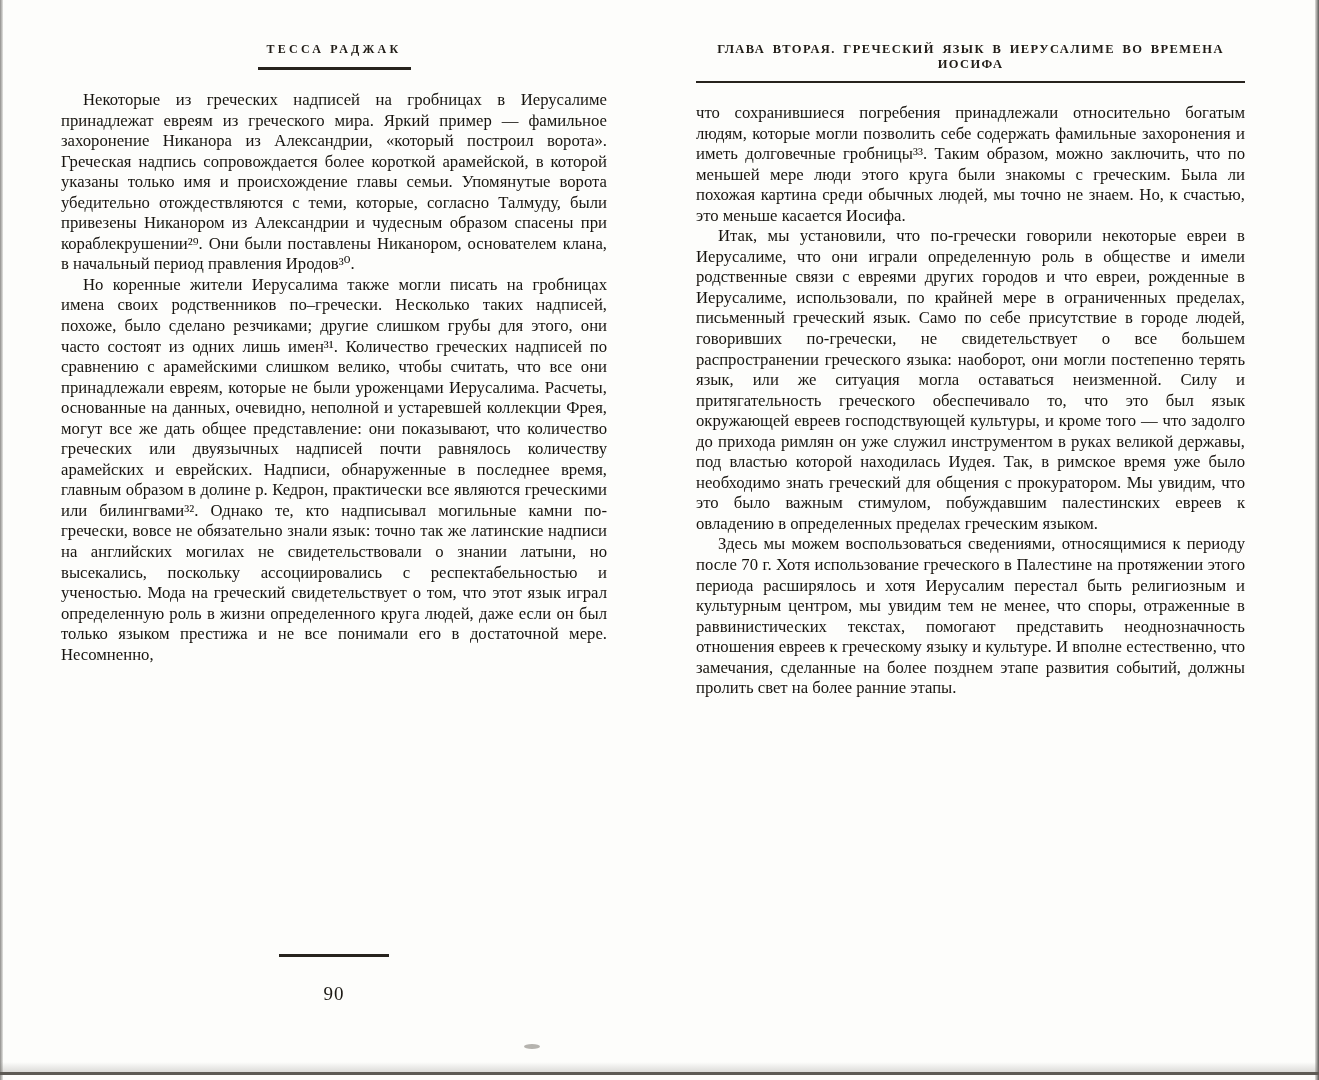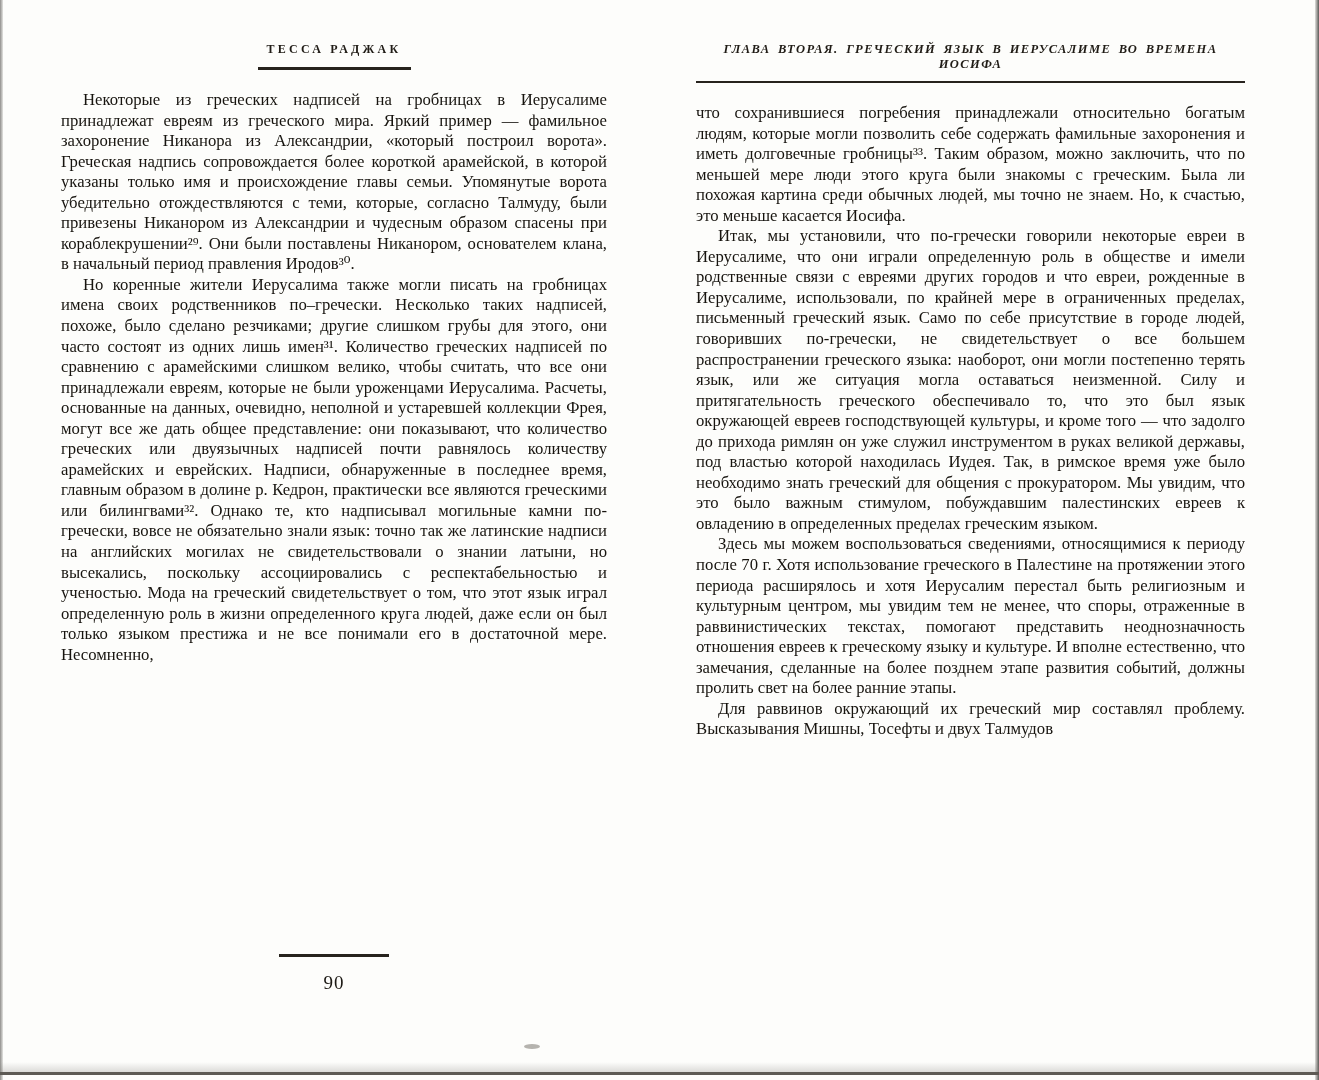--- a/index.html
+++ b/index.html
@@ -46,21 +46,20 @@
     color: #201c16;
   }
   .page.left .running-head {
     font-size: 12px;
     letter-spacing: 3.2px;
   }
   .page.right .running-head {
     font-size: 12.5px;
     letter-spacing: 1.4px;
     word-spacing: 3px;
-    font-style: italic;
   }
   .head-rule {
     background: #27231d;
     margin: 10px auto 0 auto;
   }
   .page.left  .head-rule { width: 153px; height: 3px; }
   .page.right .head-rule { width: 100%;  height: 2px; margin-top: 9px; }
 
   .body-text {
     margin-top: 20px;
@@ -83,21 +82,21 @@
     width: 100%;
     text-align: center;
   }
   .page-rule {
     width: 110px;
     height: 3px;
     background: #27231d;
     margin: 0 auto;
   }
   .page-number {
-    margin-top: 15px;
+    margin-top: 26px;
     font-size: 19px;
     letter-spacing: 1px;
     color: #1c1914;
   }
 </style>
 </head>
 <body>
 
 <div class="scan">
 
@@ -114,21 +113,20 @@
     </div>
   </div>
 
   <div class="page right">
     <div class="running-head">ГЛАВА ВТОРАЯ. ГРЕЧЕСКИЙ ЯЗЫК В ИЕРУСАЛИМЕ ВО ВРЕМЕНА ИОСИФА</div>
     <div class="head-rule"></div>
     <div class="body-text">
       <p class="no-indent">что сохранившиеся погребения принадлежали относительно богатым людям, которые могли позволить себе содержать фамильные захоронения и иметь долговечные гробницы³³. Таким образом, можно заключить, что по меньшей мере люди этого круга были знакомы с греческим. Была ли похожая картина среди обычных людей, мы точно не знаем. Но, к счастью, это меньше касается Иосифа.</p>
       <p>Итак, мы установили, что по-гречески говорили некоторые евреи в Иерусалиме, что они играли определенную роль в обществе и имели родственные связи с евреями других городов и что евреи, рожденные в Иерусалиме, использовали, по крайней мере в ограниченных пределах, письменный греческий язык. Само по себе присутствие в городе людей, говоривших по-гречески, не свидетельствует о все большем распространении греческого языка: наоборот, они могли постепенно терять язык, или же ситуация могла оставаться неизменной. Силу и притягательность греческого обеспечивало то, что это был язык окружающей евреев господствующей культуры, и кроме того — что задолго до прихода римлян он уже служил инструментом в руках великой державы, под властью которой находилась Иудея. Так, в римское время уже было необходимо знать греческий для общения с прокуратором. Мы увидим, что это было важным стимулом, побуждавшим палестинских евреев к овладению в определенных пределах греческим языком.</p>
       <p>Здесь мы можем воспользоваться сведениями, относящимися к периоду после 70 г. Хотя использование греческого в Палестине на протяжении этого периода расширялось и хотя Иерусалим перестал быть религиозным и культурным центром, мы увидим тем не менее, что споры, отраженные в раввинистических текстах, помогают представить неоднозначность отношения евреев к греческому языку и культуре. И вполне естественно, что замечания, сделанные на более позднем этапе развития событий, должны пролить свет на более ранние этапы.</p>
-      <p>Для раввинов окружающий их греческий мир составлял проблему. Высказывания Мишны, Тосефты и двух Талмудов</p>
     </div>
   </div>
 
   <div class="edge-left"></div>
   <div class="edge-right"></div>
   <div class="edge-bottom-haze"></div>
   <div class="edge-bottom"></div>
   <div class="scan-artifact"></div>
 
 </div>

